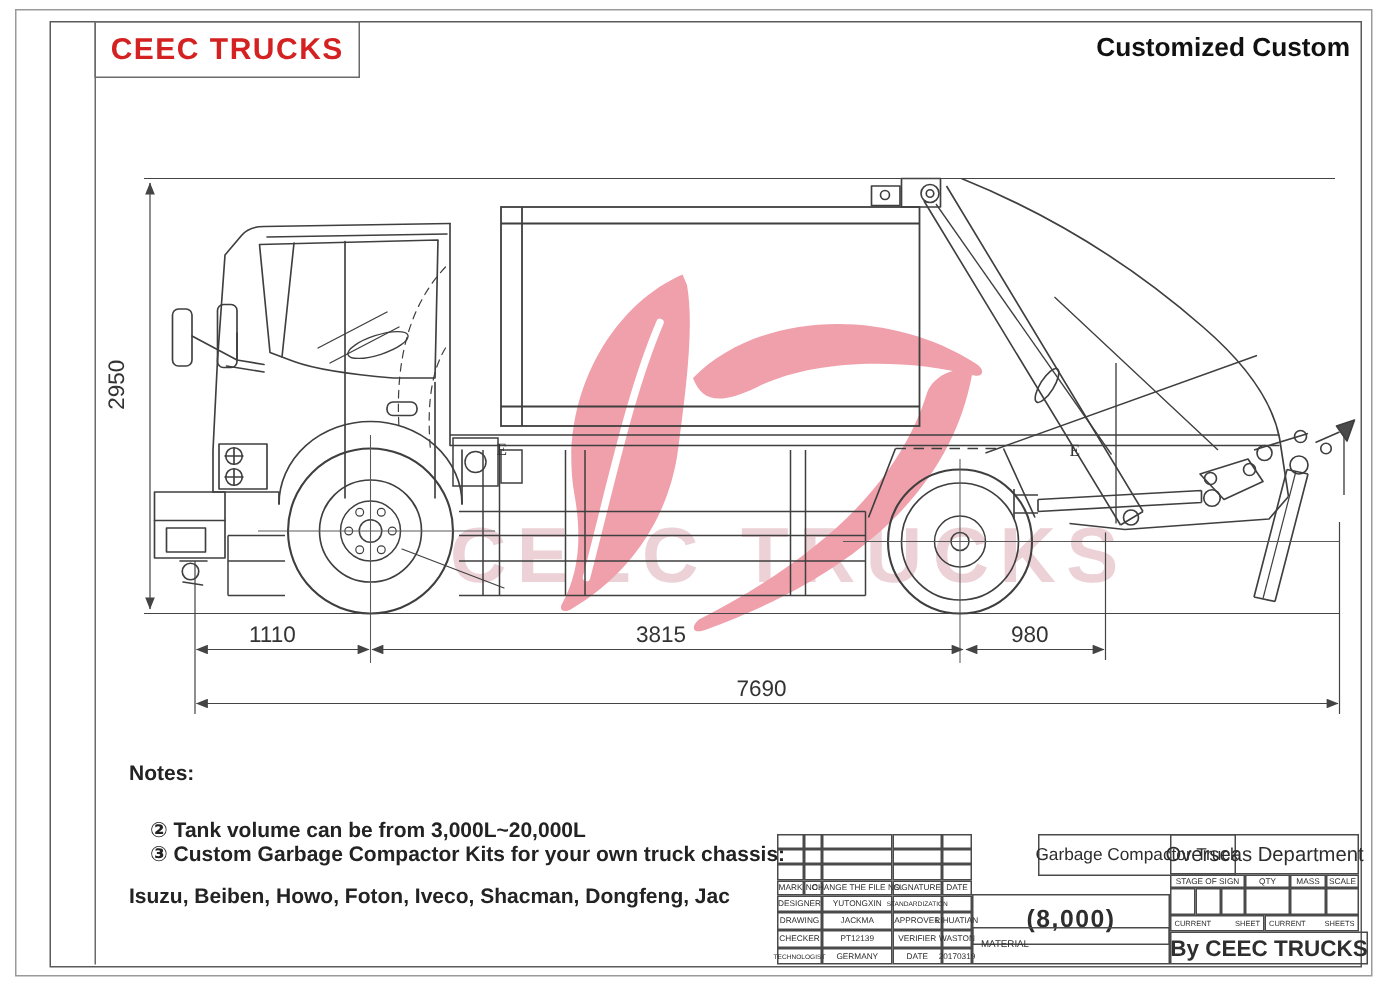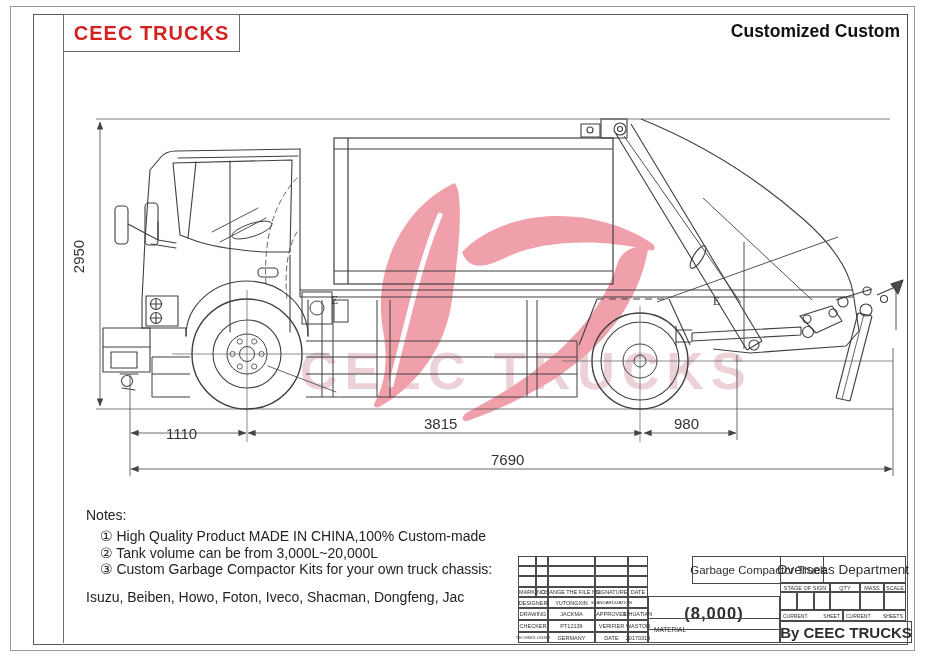--- a/index.html
+++ b/index.html
@@ -17,21 +17,21 @@
   
   .wm-text{position:absolute;left:300px;top:341px;width:420px;text-align:center;
            font-weight:bold;font-size:52px;letter-spacing:7px;color:#ecd2d6;z-index:1;white-space:nowrap;}
   .wm-logo{position:absolute;left:0;top:0;z-index:1;}
   .truck-svg{position:absolute;left:0;top:0;z-index:2;}
   
   .dim-label{position:absolute;z-index:3;font-size:15px;color:#333;white-space:nowrap;}
   .dim-label.rot{transform:rotate(-90deg);}
   .e-mark{position:absolute;z-index:3;font-family:"Liberation Serif",serif;font-size:11.5px;color:#333;}
   
-  .notes{position:absolute;z-index:3;font-size:14px;color:#232323;}
+  .notes{position:absolute;z-index:3;font-size:14px;color:#232323;font-weight:bold;}
   .notes-label{left:86px;top:507px;}
   .note-1{left:100px;top:528px;}
   .note-2{left:100px;top:544.5px;}
   .note-3{left:100px;top:561px;}
   .note-4{left:86px;top:589px;}
   .tb-cell{position:absolute;box-sizing:border-box;border:0.5px solid #4a4a4a;
            display:flex;align-items:center;justify-content:center;overflow:visible;white-space:nowrap;}
   .tiny{font-size:5.5px;}
   .tiny4{font-size:4.4px;}
   .sheetrow{justify-content:space-between;padding:0 2px;font-size:5px;}
@@ -190,29 +190,28 @@
       <line x1="100" y1="122" x2="100" y2="406" marker-start="url(#arr)" marker-end="url(#arr)"></line>
       <path d="M130,374 V476 M893,348 V476 M737,355 V440"></path>
       <line x1="131" y1="433" x2="246" y2="433" marker-start="url(#arr)" marker-end="url(#arr)"></line>
       <line x1="248" y1="433" x2="642" y2="433" marker-start="url(#arr)" marker-end="url(#arr)"></line>
       <line x1="644" y1="433" x2="736" y2="433" marker-start="url(#arr)" marker-end="url(#arr)"></line>
       <line x1="131" y1="469" x2="892" y2="469" marker-start="url(#arr)" marker-end="url(#arr)"></line>
     </g>
   </svg>
 
   <span class="dim-label rot" style="left:56px;top:248px;width:44px;text-align:center;">2950</span>
-  <span class="dim-label" style="left:166px;top:425px;">1110</span>
+  <span class="dim-label" style="left:166px;top:415px;">1110</span>
   <span class="dim-label" style="left:424px;top:415px;">3815</span>
   <span class="dim-label" style="left:674px;top:415px;">980</span>
   <span class="dim-label" style="left:491px;top:451px;">7690</span>
   <span class="e-mark" style="left:331px;top:294px;">E</span>
   <span class="e-mark" style="left:713px;top:295px;">E</span>
 
   <div class="notes notes-label" style="position:absolute;">Notes:</div>
-  <div class="notes note-1" style="position:absolute;">① High Quality Product MADE IN CHINA,100% Custom-made</div>
   <div class="notes note-2" style="position:absolute;">② Tank volume can be from 3,000L~20,000L</div>
   <div class="notes note-3" style="position:absolute;">③ Custom Garbage Compactor Kits for your own truck chassis:</div>
   <div class="notes note-4" style="position:absolute;">Isuzu, Beiben, Howo, Foton, Iveco, Shacman, Dongfeng, Jac</div>
 
   <div>
 
     <div class="tb-cell" style="left:518px;top:556px;width:18px;height:10px;"></div>
     <div class="tb-cell" style="left:536px;top:556px;width:12px;height:10px;"></div>
     <div class="tb-cell" style="left:548px;top:556px;width:47px;height:10px;"></div>
     <div class="tb-cell" style="left:595px;top:556px;width:33px;height:10px;"></div>

